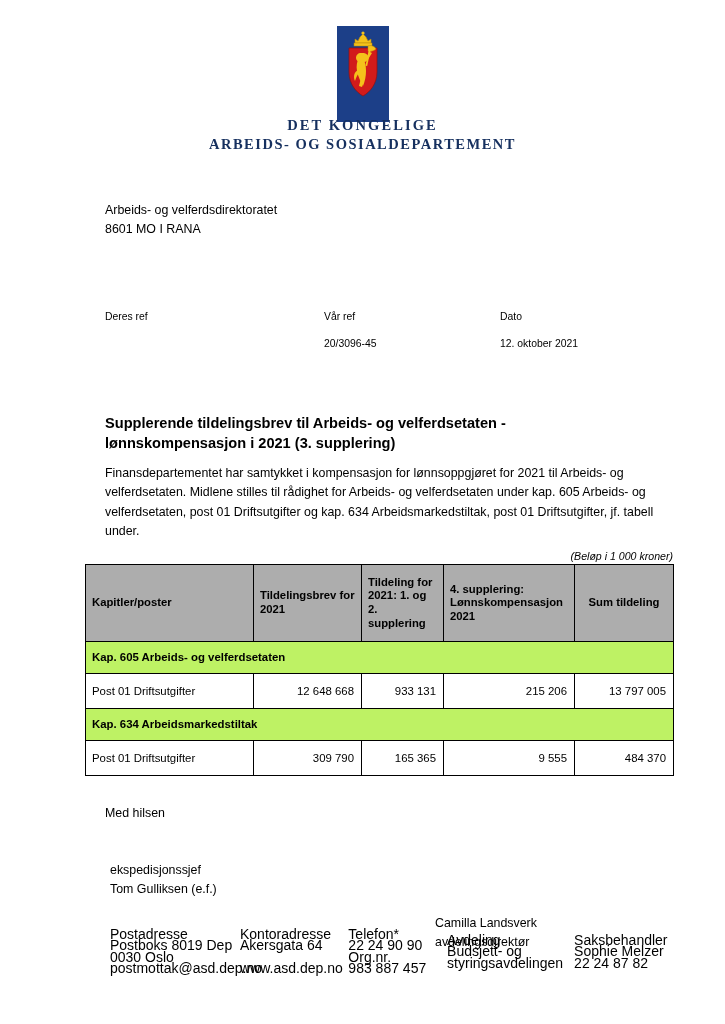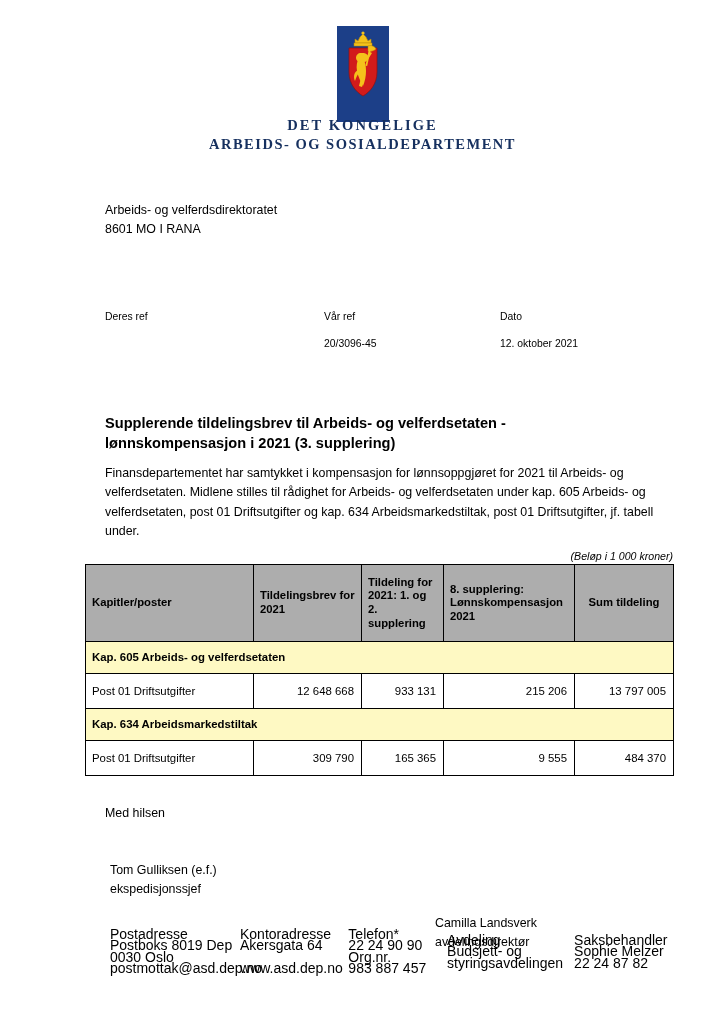--- a/index.html
+++ b/index.html
@@ -131,21 +131,21 @@
   table.alloc thead th {
     background: #adadad;
     font-weight: bold;
     text-align: left;
     height: 68px;
     line-height: 13.6px;
     font-size: 11.3px;
   }
   table.alloc thead th.center { text-align: center; }
   tr.section-row td {
-    background: #fef9c3;
+    background: #bef264;
     font-weight: bold;
     font-size: 11.4px;
     height: 23px;
     padding-left: 6px;
   }
   tr.data-row td { height: 26px; }
   tr.data-row td.label { text-align: left; }
   tr.data-row td.num { text-align: right; padding-right: 7px; }
 
   
@@ -257,21 +257,21 @@
         <col style="width:82px">
         <col style="width:131px">
         <col style="width:99px">
       </colgroup>
       <thead>
         <tr>
           <th>Kapitler/poster</th>
           <th>Tildelingsbrev for 2021</th>
           <th>Tildeling for 2021:
 1. og 2. supplering</th>
-          <th>8. supplering: Lønnskompensasjon 2021</th>
+          <th>4. supplering: Lønnskompensasjon 2021</th>
           <th class="center">Sum tildeling</th>
         </tr>
       </thead>
       <tbody>
         <tr class="section-row">
           <td colspan="5">Kap. 605 Arbeids- og velferdsetaten</td>
         </tr>
         <tr class="data-row">
           <td class="label">Post 01 Driftsutgifter</td>
           <td class="num">12 648 668</td>
@@ -288,22 +288,22 @@
           <td class="num">165 365</td>
           <td class="num">9 555</td>
           <td class="num">484 370</td>
         </tr>
       </tbody>
     </table>
   </div>
 
   <div class="closing">Med hilsen</div>
   <div class="sig-left">
+    <div>ekspedisjonssjef</div>
     <div>Tom Gulliksen (e.f.)</div>
-    <div>ekspedisjonssjef</div>
   </div>
   <div class="sig-right">
     <div>Camilla Landsverk</div>
     <div>avdelingsdirektør</div>
   </div>
 
 </div>
 
 <div class="footer">
   <div class="fcol fcol-1">Postadresse

